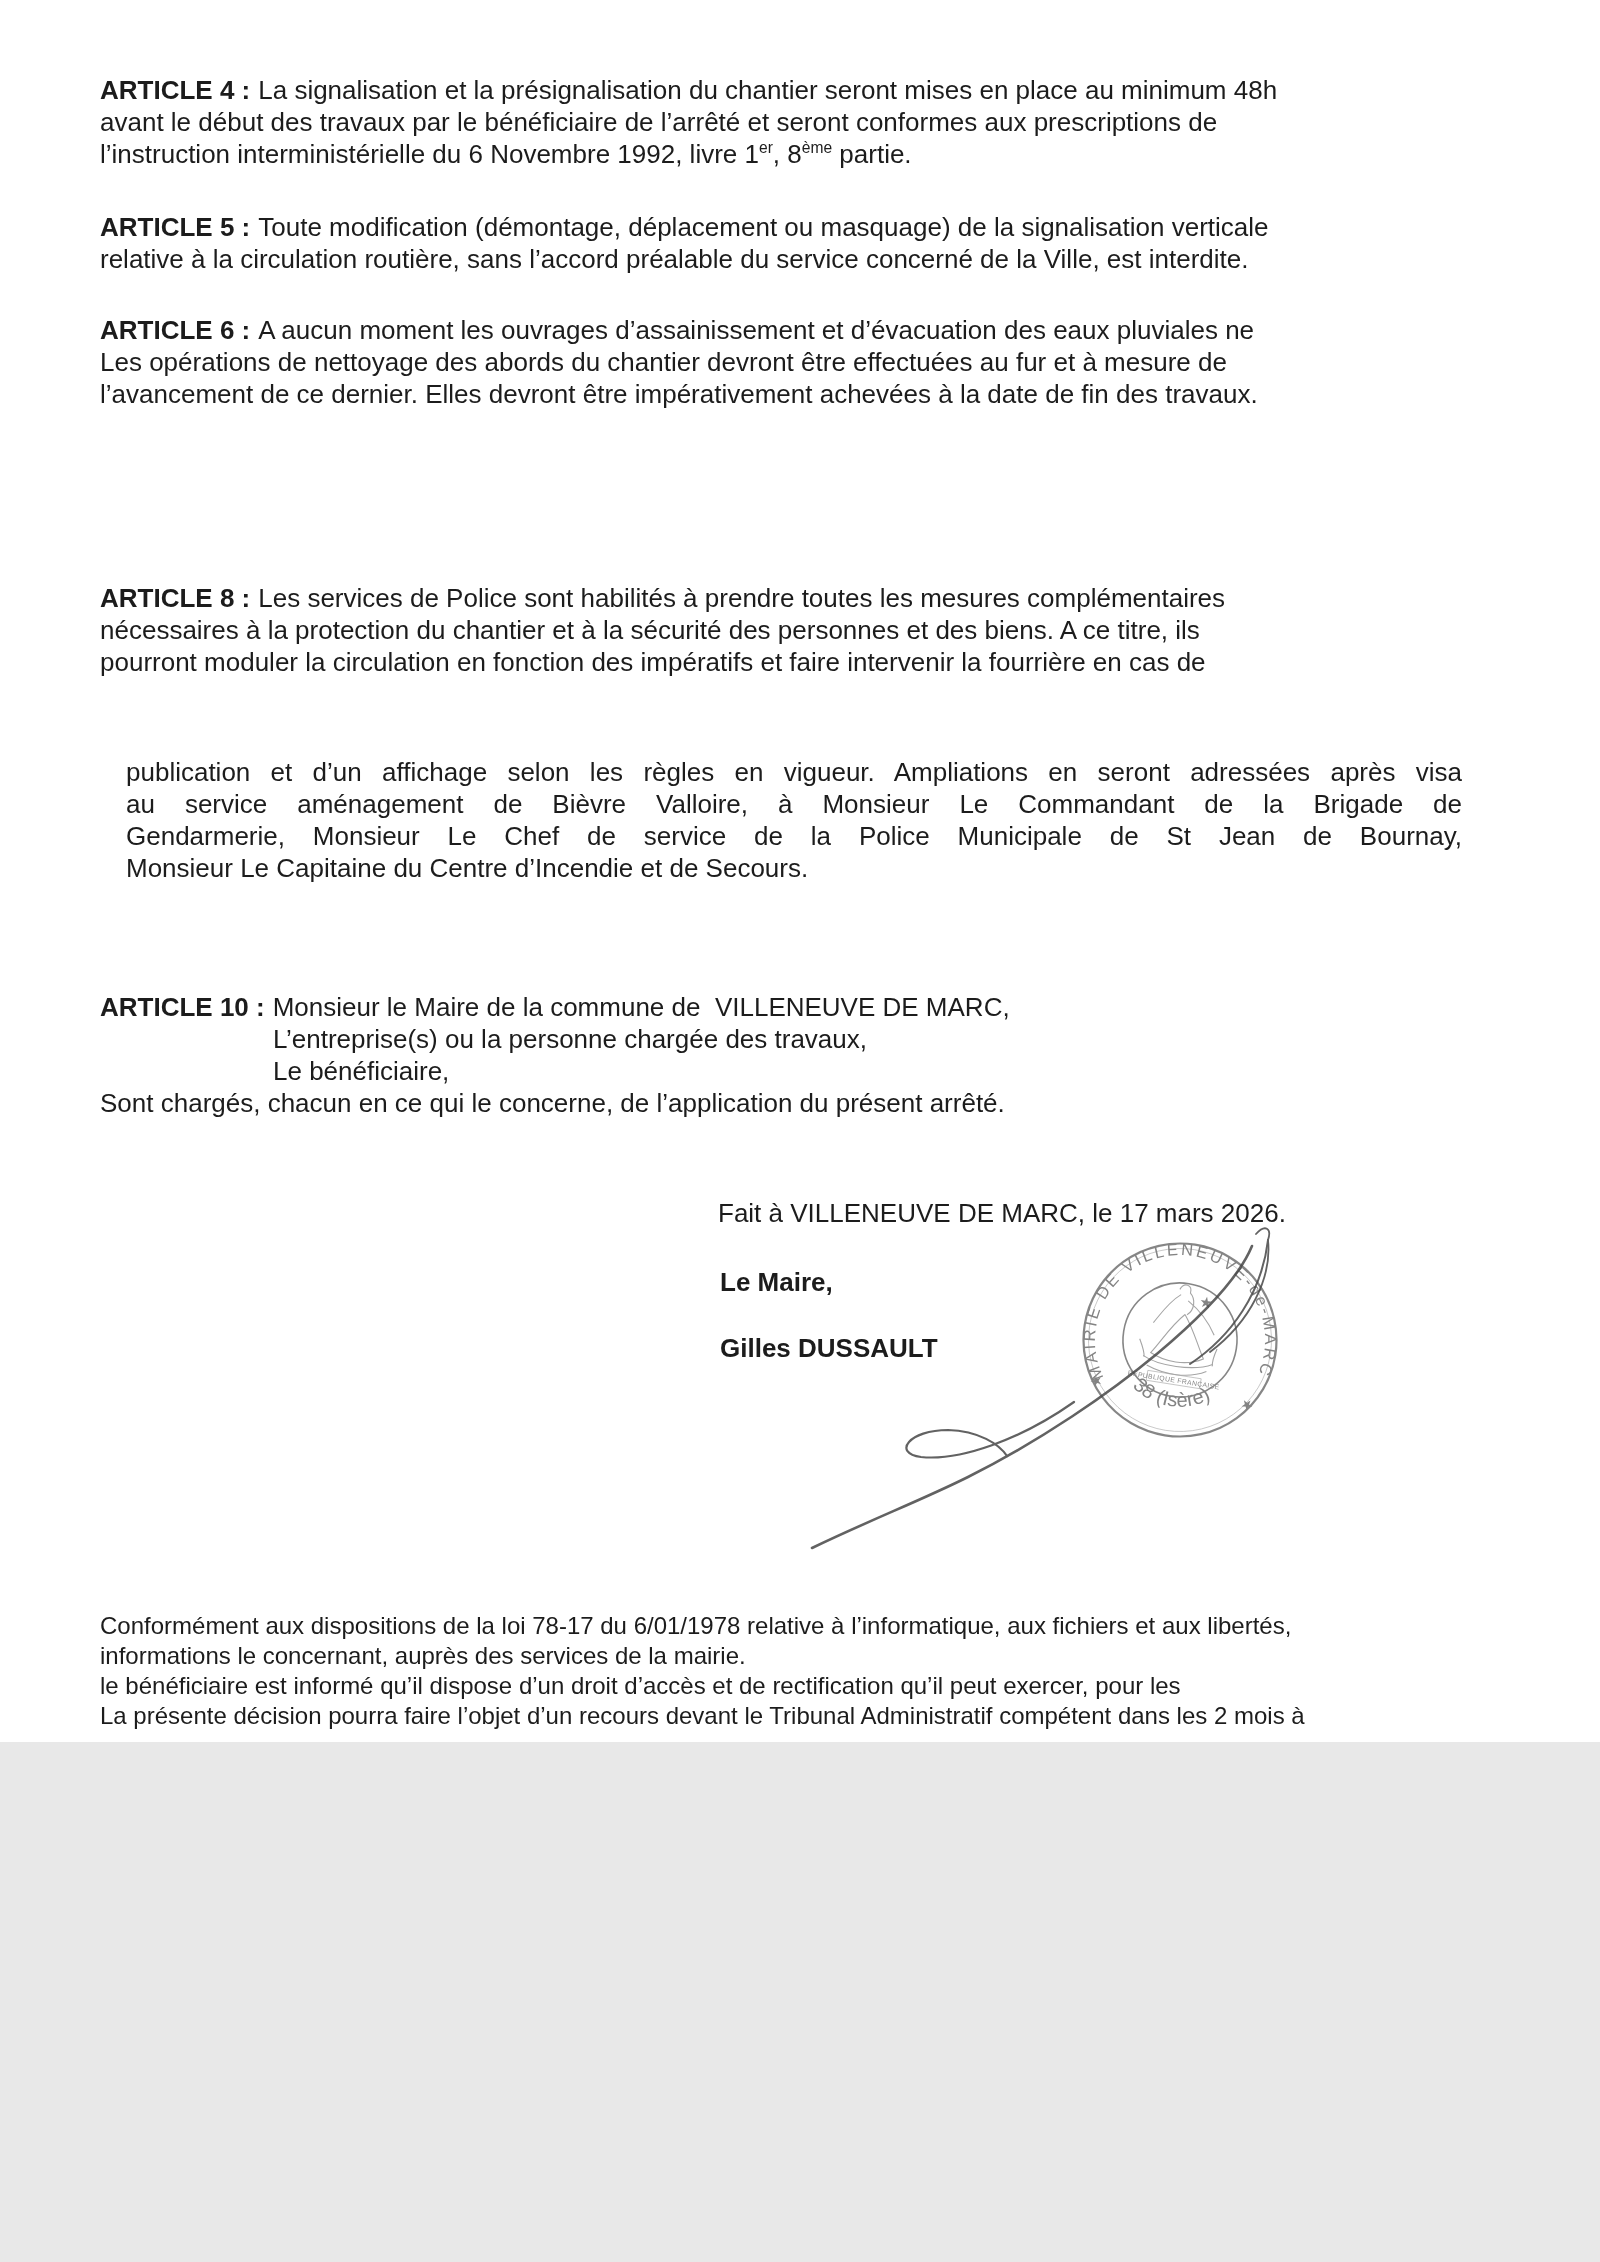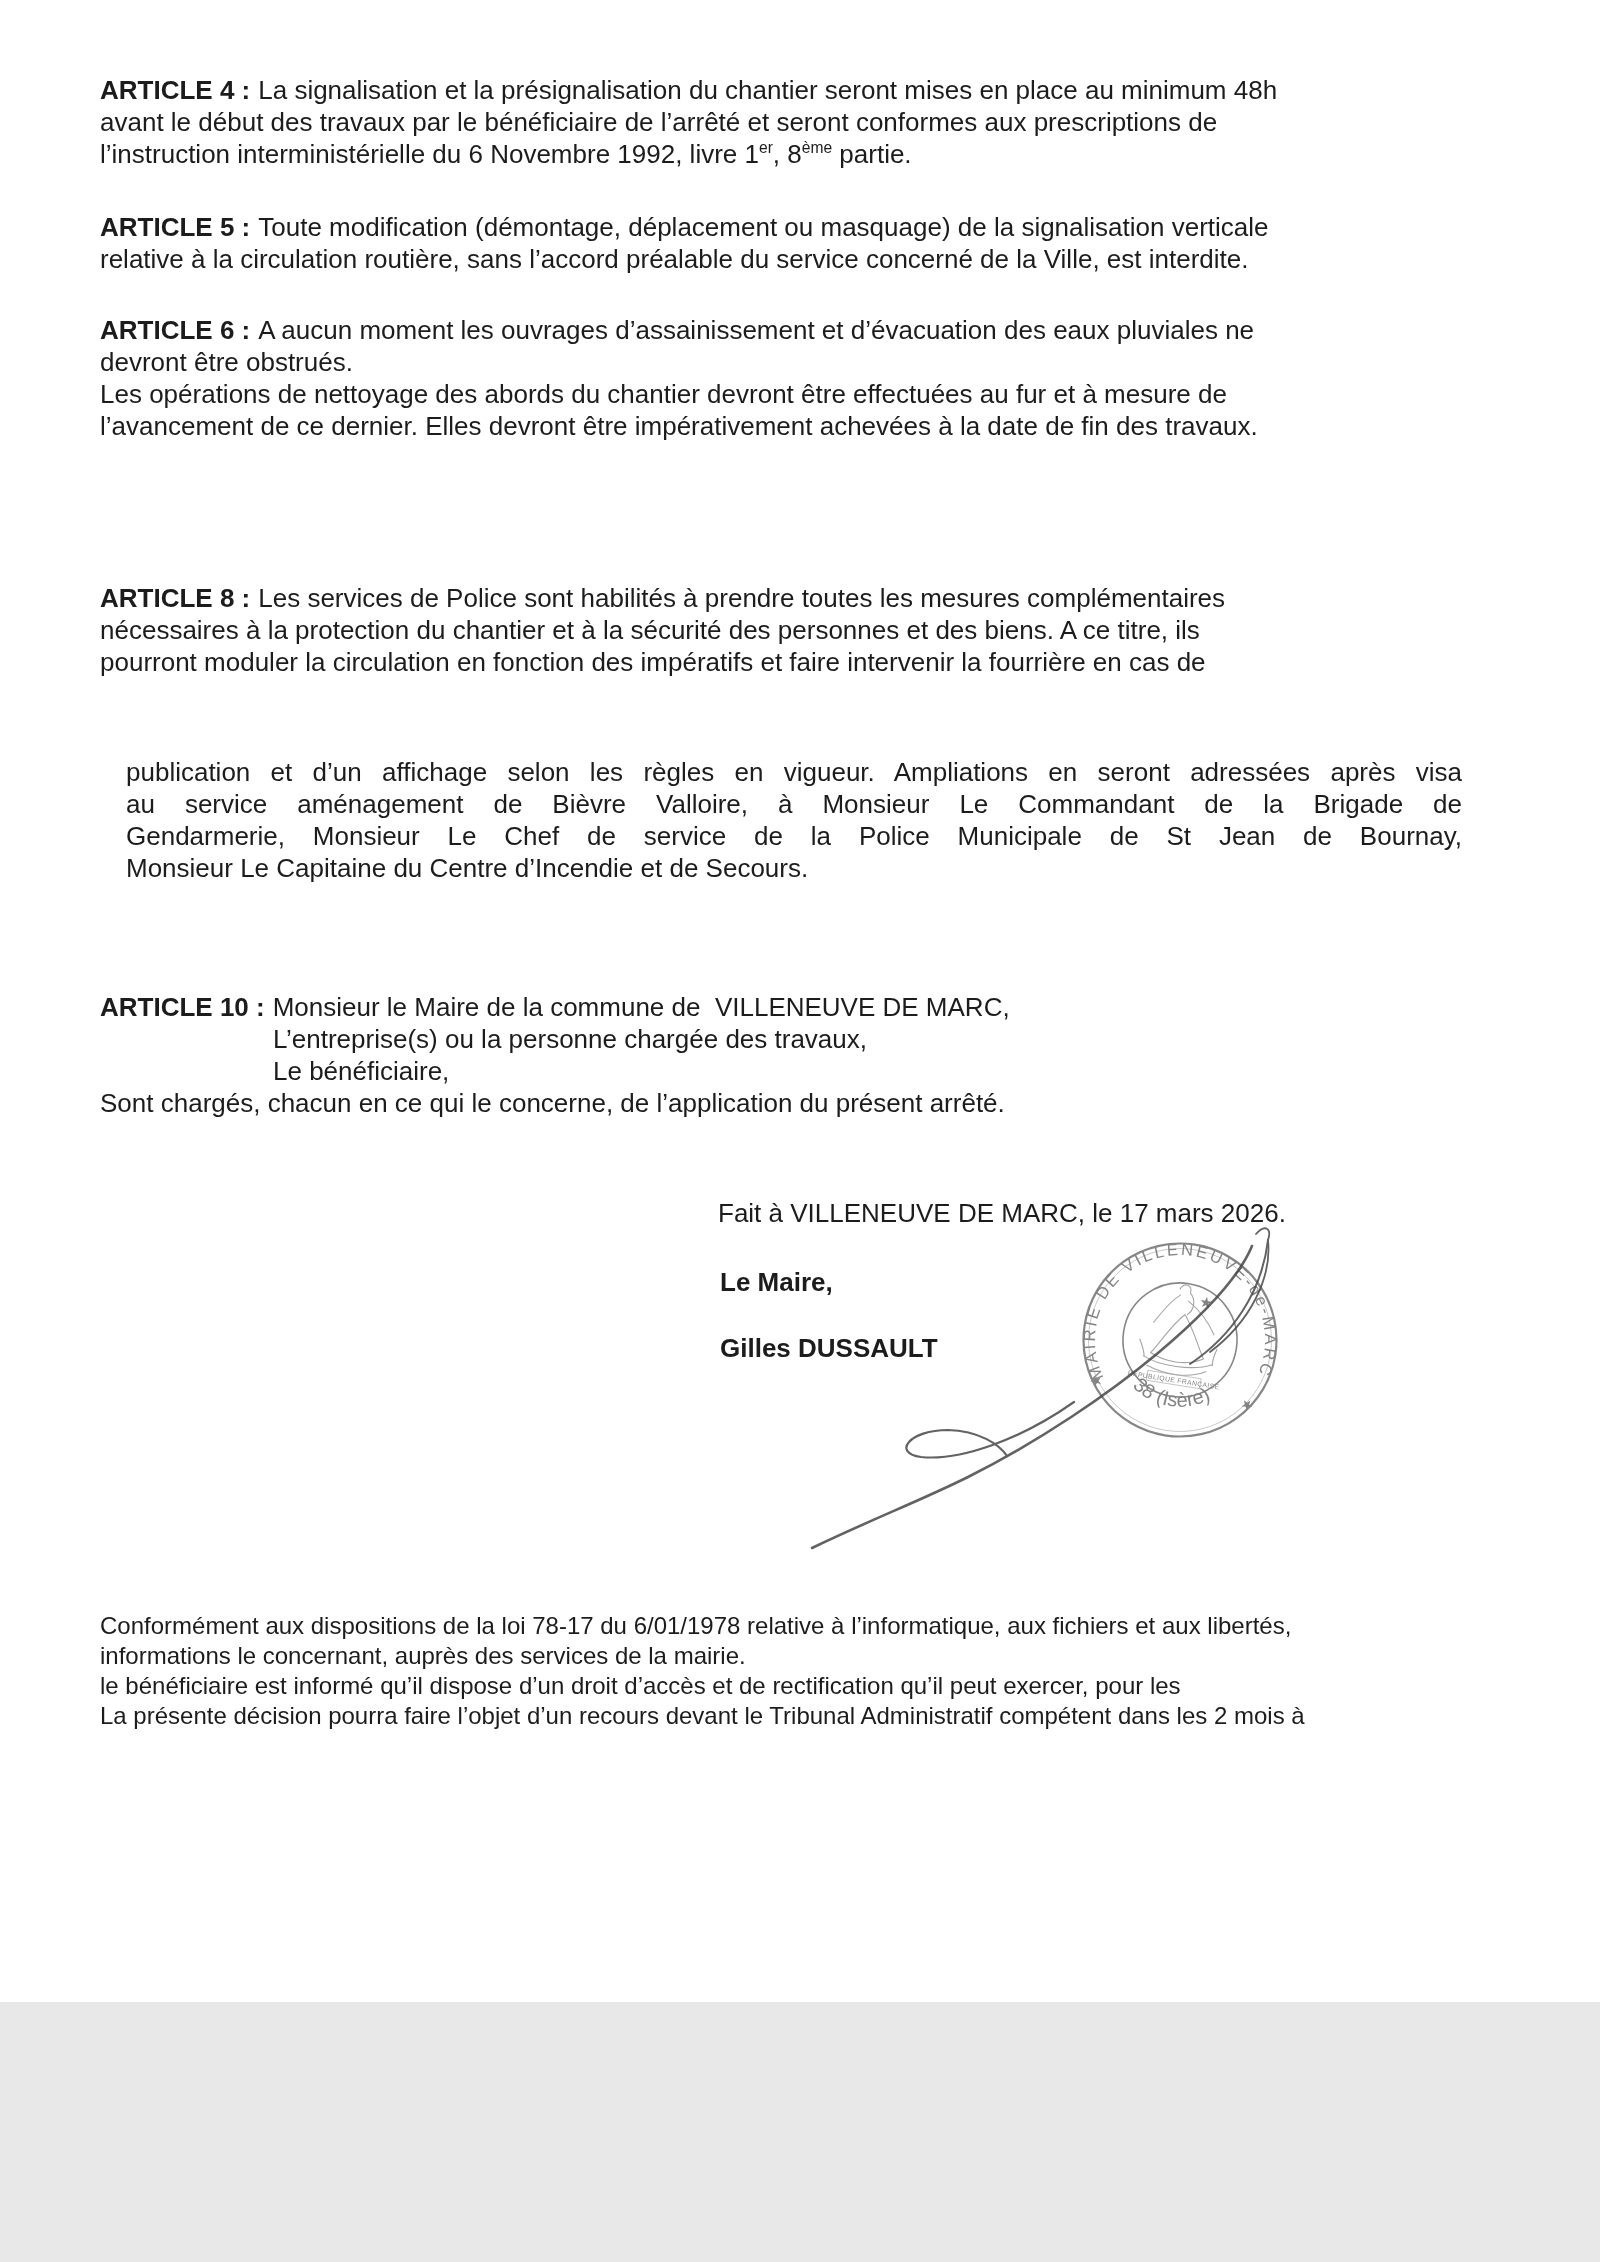--- a/index.html
+++ b/index.html
@@ -1,17 +1,17 @@
 <!DOCTYPE html>
 <html><head>
 <meta charset="utf-8">
 <style>
   html,body { margin:0; padding:0; background:#e8e8e8; }
   .page {
-    position:relative; width:1600px; height:2002px; margin:0 auto;
+    position:relative; width:1600px; height:1742px; margin:0 auto;
     background:#ffffff; overflow:hidden;
     font-family:"Liberation Sans","DejaVu Sans",sans-serif;
     color:#1c1c1c;
   }
   .block { position:absolute; left:100px; width:1362px; font-size:26px; line-height:32px; }
   .line  { white-space:pre; }
   .just  { white-space:normal; text-align:justify; text-align-last:justify; }
   .lbl   { font-weight:bold; padding-right:8px; }
   .sup   { vertical-align:super; font-size:0.6em; line-height:0; }
   .hang  { padding-left:173px; }
@@ -35,21 +35,20 @@
     <div class="line"><span>l’instruction interministérielle du 6 Novembre 1992, livre 1</span><span class="sup">er</span><span>, 8</span><span class="sup">ème</span><span> partie.</span></div>
   </div>
 
   <div class="block" style="top:211px">
     <div class="line"><span class="lbl">ARTICLE 5 :</span><span>Toute modification (démontage, déplacement ou masquage) de la signalisation verticale</span></div>
     <div class="line">relative à la circulation routière, sans l’accord préalable du service concerné de la Ville, est interdite.</div>
   </div>
 
   <div class="block" style="top:314px">
     <div class="line"><span class="lbl">ARTICLE 6 :</span><span>A aucun moment les ouvrages d’assainissement et d’évacuation des eaux pluviales ne</span></div>
-    <div class="line">devront être obstrués.</div>
     <div class="line">Les opérations de nettoyage des abords du chantier devront être effectuées au fur et à mesure de</div>
     <div class="line">l’avancement de ce dernier. Elles devront être impérativement achevées à la date de fin des travaux.</div>
   </div>
 
 
   <div class="block" style="top:582px">
     <div class="line"><span class="lbl">ARTICLE 8 :</span><span>Les services de Police sont habilités à prendre toutes les mesures complémentaires</span></div>
     <div class="line">nécessaires à la protection du chantier et à la sécurité des personnes et des biens. A ce titre, ils</div>
     <div class="line">pourront moduler la circulation en fonction des impératifs et faire intervenir la fourrière en cas de</div>
   </div>

